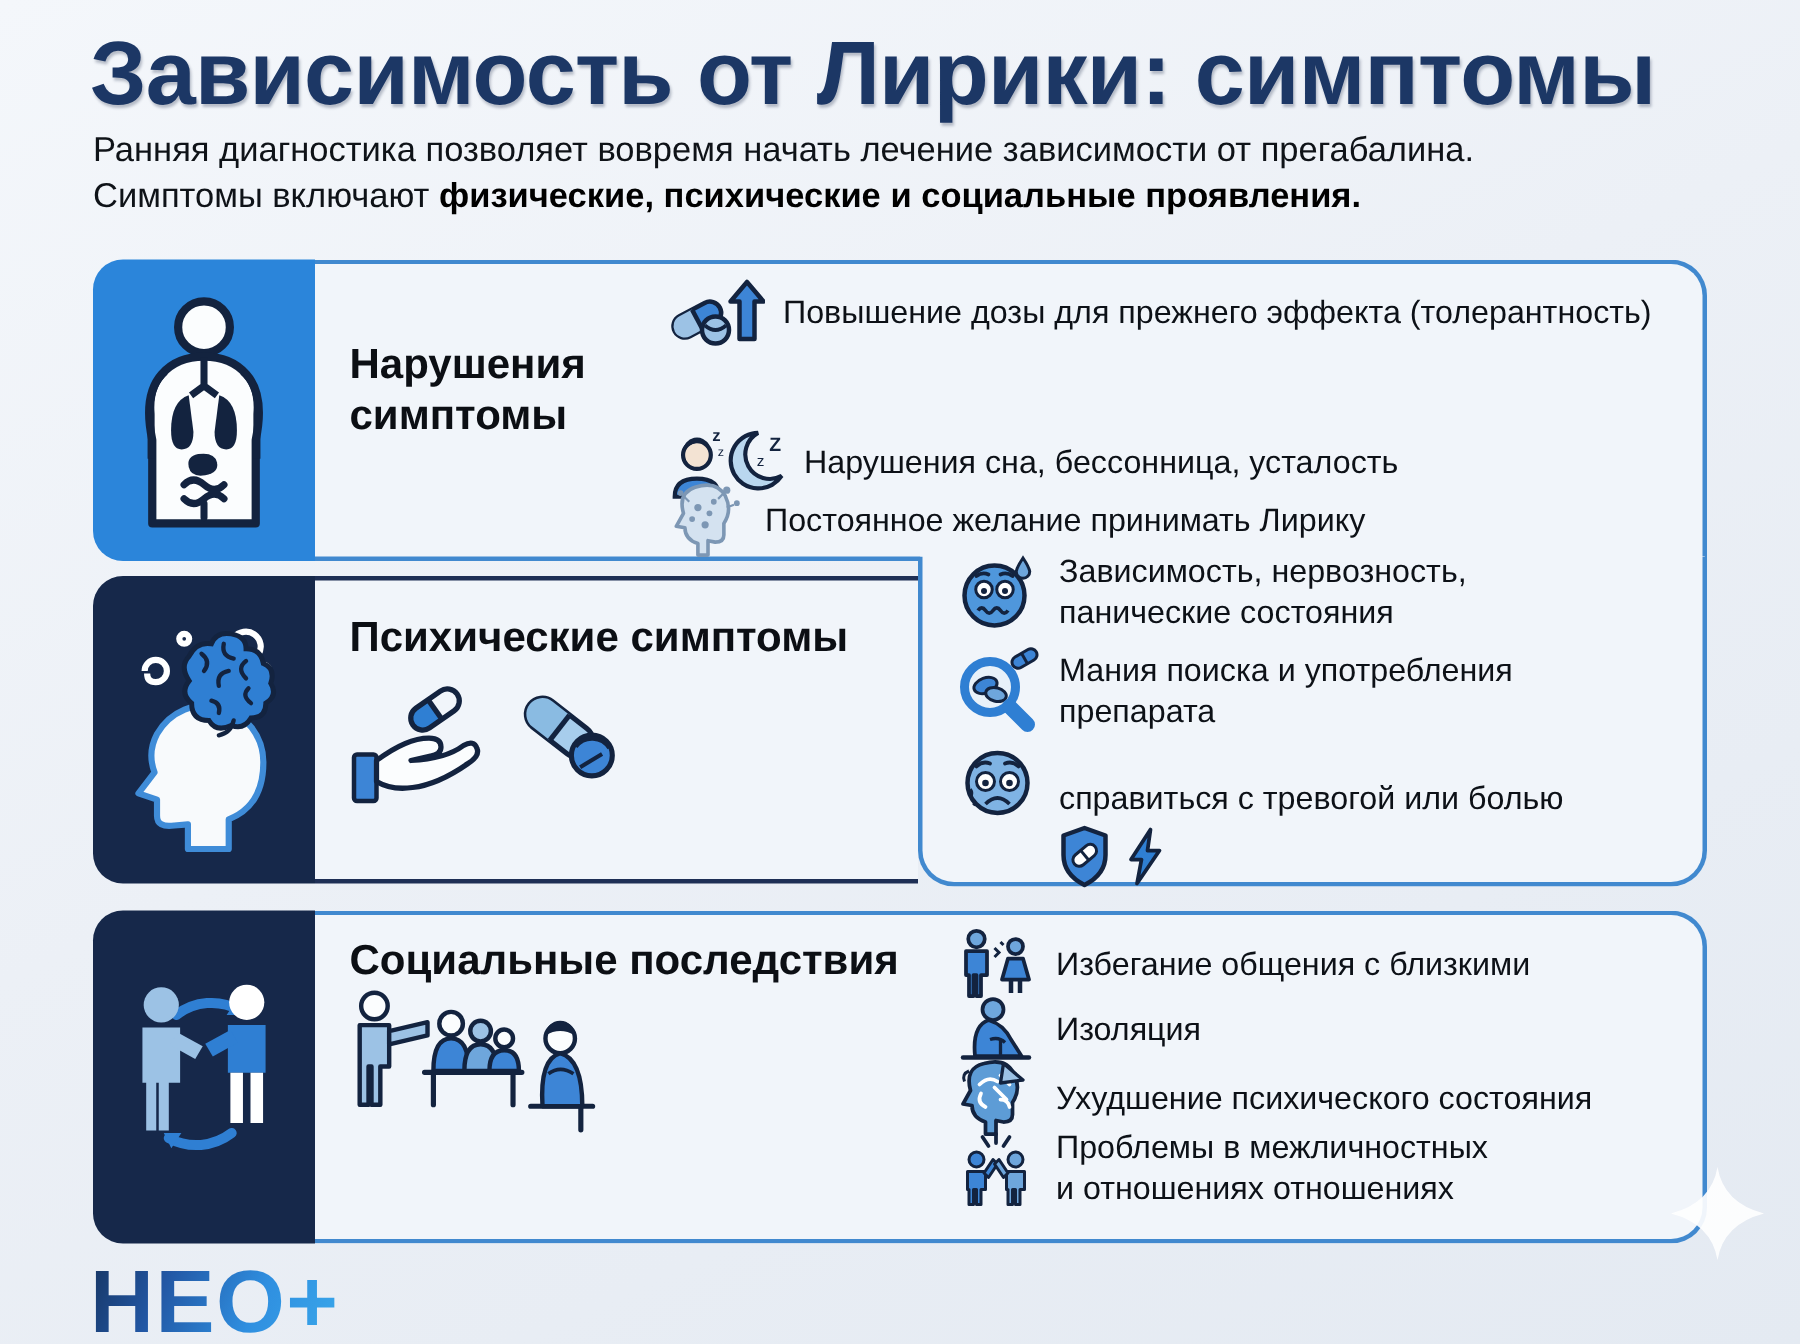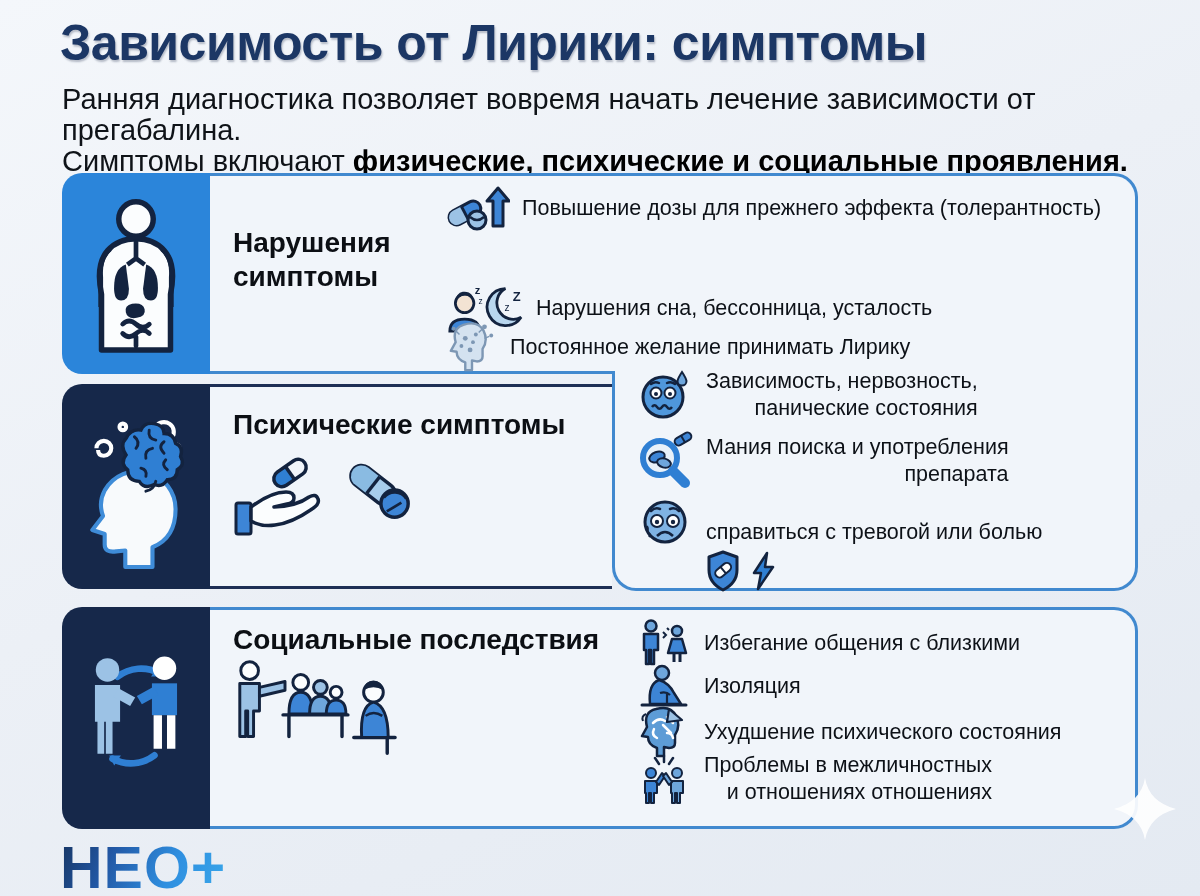--- a/index.html
+++ b/index.html
@@ -4,25 +4,25 @@
 <style>
   html,body{margin:0;padding:0;}
   body{font-family:"Liberation Sans", sans-serif;}
   #canvas{
     position:relative; width:1200px; height:896px; overflow:hidden;
     background:linear-gradient(155deg,#f4f7fb 0%,#ecf0f6 45%,#e4eaf2 100%);
   }
   .abs{position:absolute;}
   
   .title{
-    left:60px; top:14px; font-size:50px; font-weight:800; letter-spacing:-0.5px;
+    left:60px; top:14px; font-size:60px; font-weight:800; letter-spacing:-0.5px;
     color:#1c3765; text-shadow:1px 2px 2px rgba(15,30,60,.28), 0 1px 0 rgba(255,255,255,.5);
   }
   .subtitle{
-    left:62px; top:84px; width:1080px; font-size:29px; line-height:31px; color:#0f1318;
+    left:62px; top:84px; width:1080px; font-size:23px; line-height:31px; color:#0f1318;
   }
   .subtitle b{font-weight:700; color:#000;}
   
   .sq{border-radius:20px 0 0 20px; display:flex; align-items:center; justify-content:center;}
   .sq-blue{background:#2b85da;}
   .sq-navy{background:#16284a;}
   .body-panel{background:#f1f5fa;}
   .card1-body{
     left:210px; top:173px; width:928px; height:201px;
     border-top:3px solid #4189cf; border-right:3px solid #4189cf;
@@ -39,21 +39,21 @@
     border-top:3px solid #1e2f55; border-bottom:3px solid #1e2f55;
   }
   .card3-body{
     left:210px; top:607px; width:928px; height:222px; box-sizing:border-box;
     border-top:3px solid #4189cf; border-right:3px solid #4189cf; border-bottom:3px solid #4189cf;
     border-radius:0 24px 24px 0;
   }
   .card-title{font-size:28px; line-height:34px; font-weight:800; color:#0c0f14;}
   .row{display:flex; align-items:center; gap:12px;}
   .row .icn{flex:0 0 auto; display:flex; align-items:center; justify-content:center;}
-  .row .txt{font-size:21.5px; line-height:27px; color:#0d1117;text-align:right;}
+  .row .txt{font-size:21.5px; line-height:27px; color:#0d1117;}
   .iconcol{width:58px;}
   .trailing{display:flex; gap:10px; margin-top:4px; align-items:center;}
   
   .logo{
     left:60px; top:834px; font-size:59px; font-weight:900; letter-spacing:1px;
     background:linear-gradient(115deg,#16335f 0%,#2257a4 30%,#2f8fe0 65%,#3aa9eb 100%);
     -webkit-background-clip:text; background-clip:text; color:transparent;
   }
   .sparkle{left:1112px; top:776px; opacity:.92;}
 </style>

